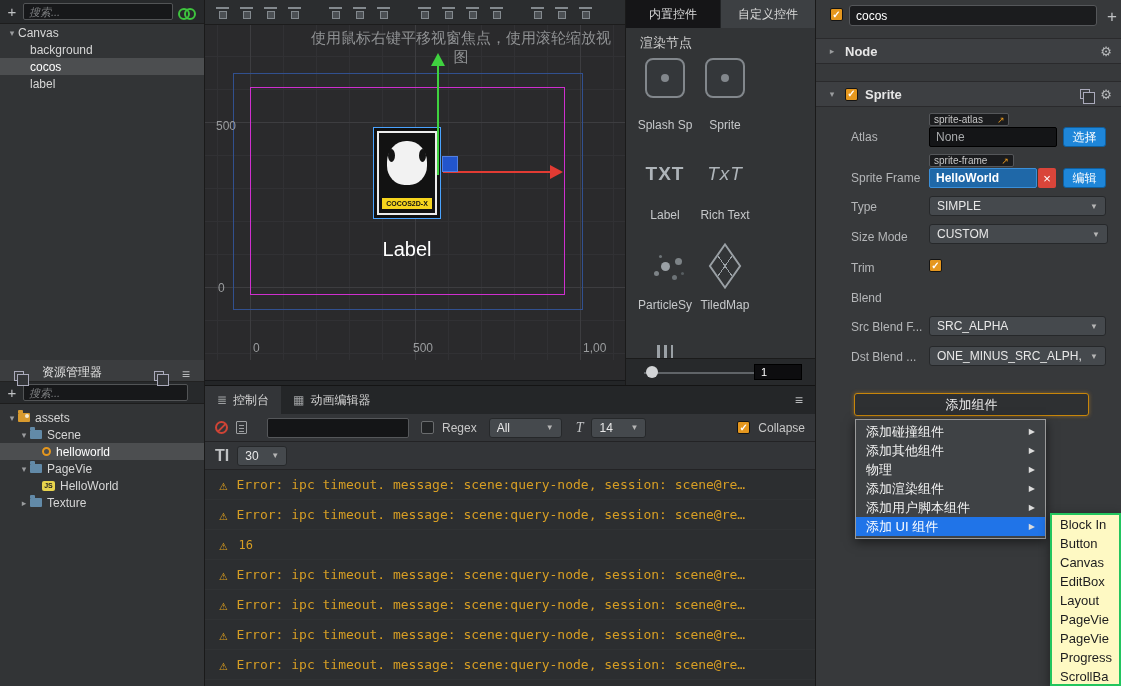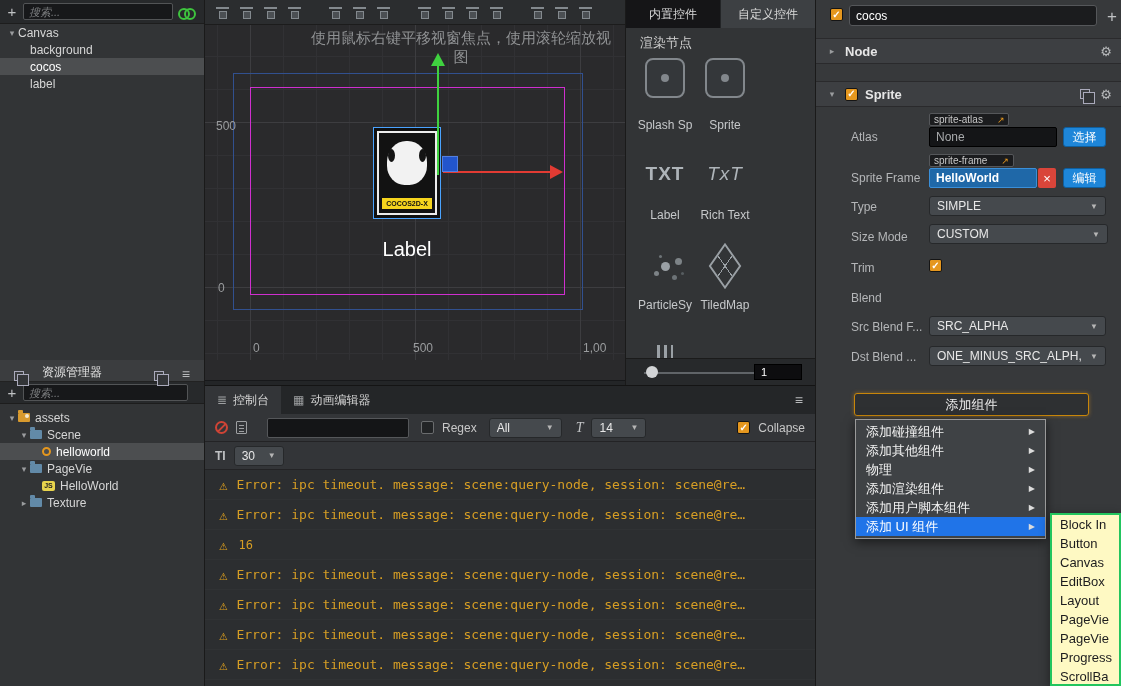--- a/index.html
+++ b/index.html
@@ -326,21 +326,21 @@
     </div>
     <span class="ital-t" style="margin-left:6px">T</span>
     <div class="dd" style="width:55px">
       <span>14</span>
         <span class="arr">▼</span>
     </div>
     <span class="cb" style="margin-left:auto"></span>
     <span>Collapse</span>
   </div>
   <div class="ctoolbar" style="border-bottom:1px solid #232325">
-    <span style="color:#c0c2c4;font-size:12px;font-weight:bold">TI</span>
+    <span style="color:#c0c2c4;font-size:16px;font-weight:bold">TI</span>
     <div class="dd" style="width:50px">
       <span>30</span>
         <span class="arr">▼</span>
     </div>
   </div>
   <div class="logs">
     <div class="log-row">
         <span class="warn-ico">⚠</span>
         <span>Error: ipc timeout. message: scene:query-node, session: scene@re…</span>
       </div>

